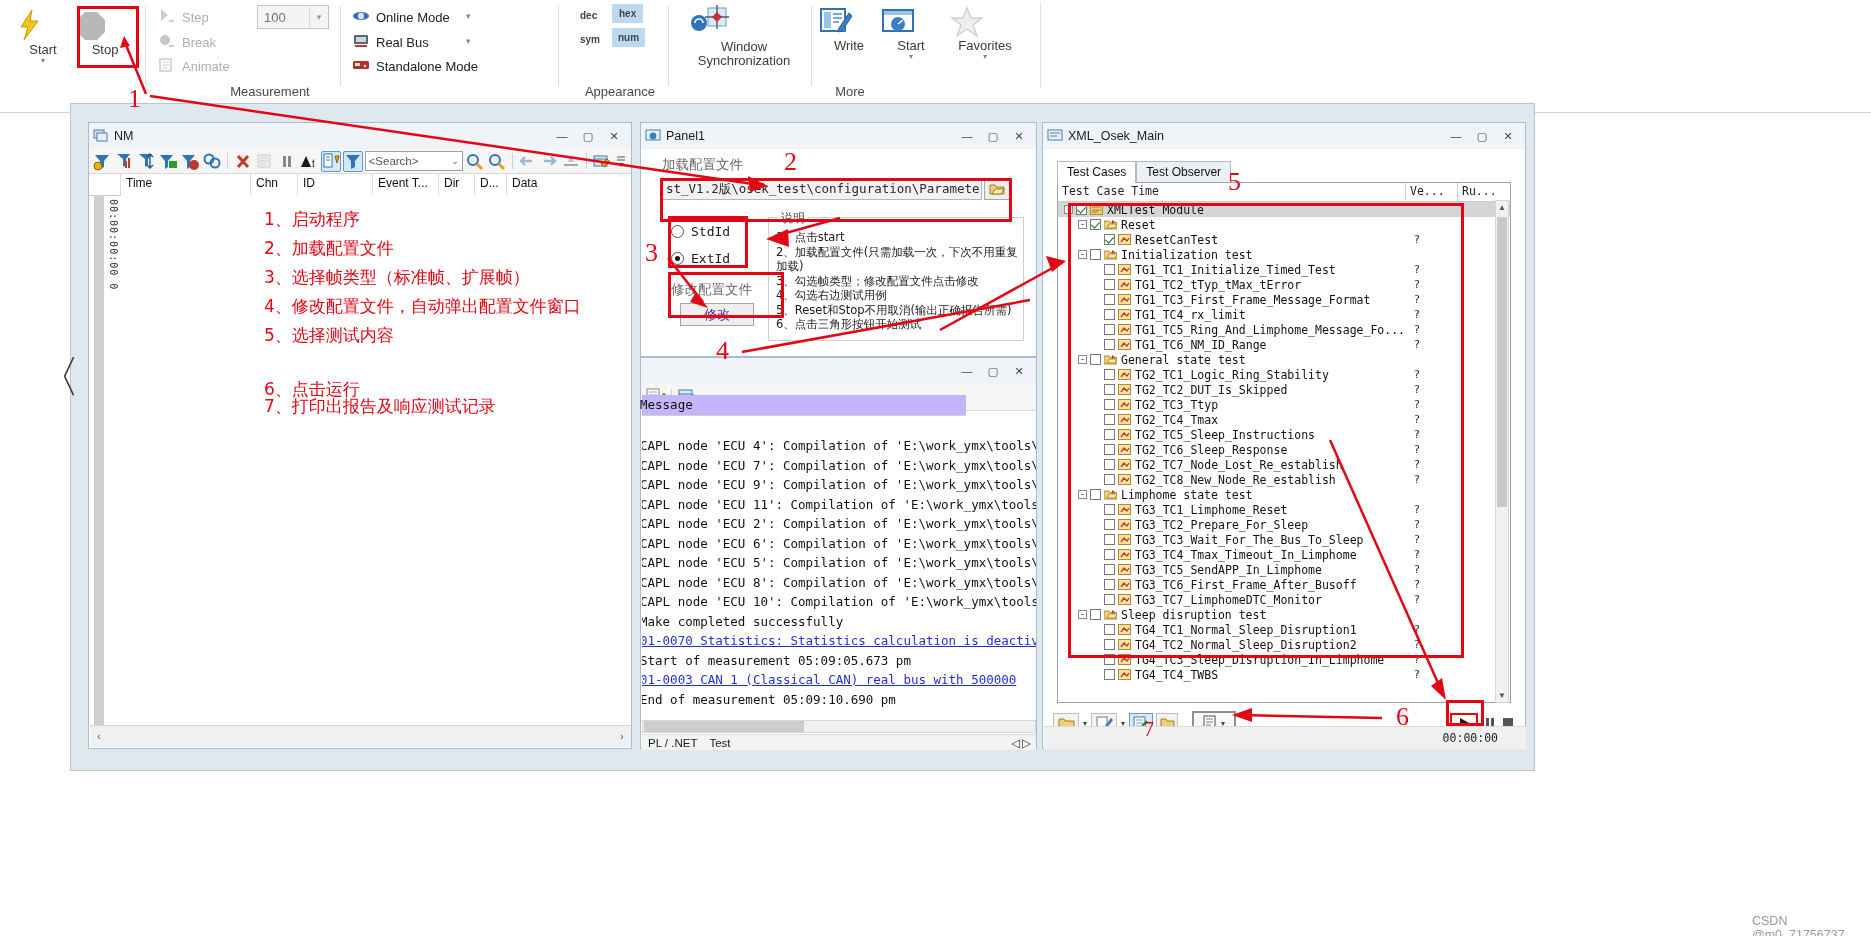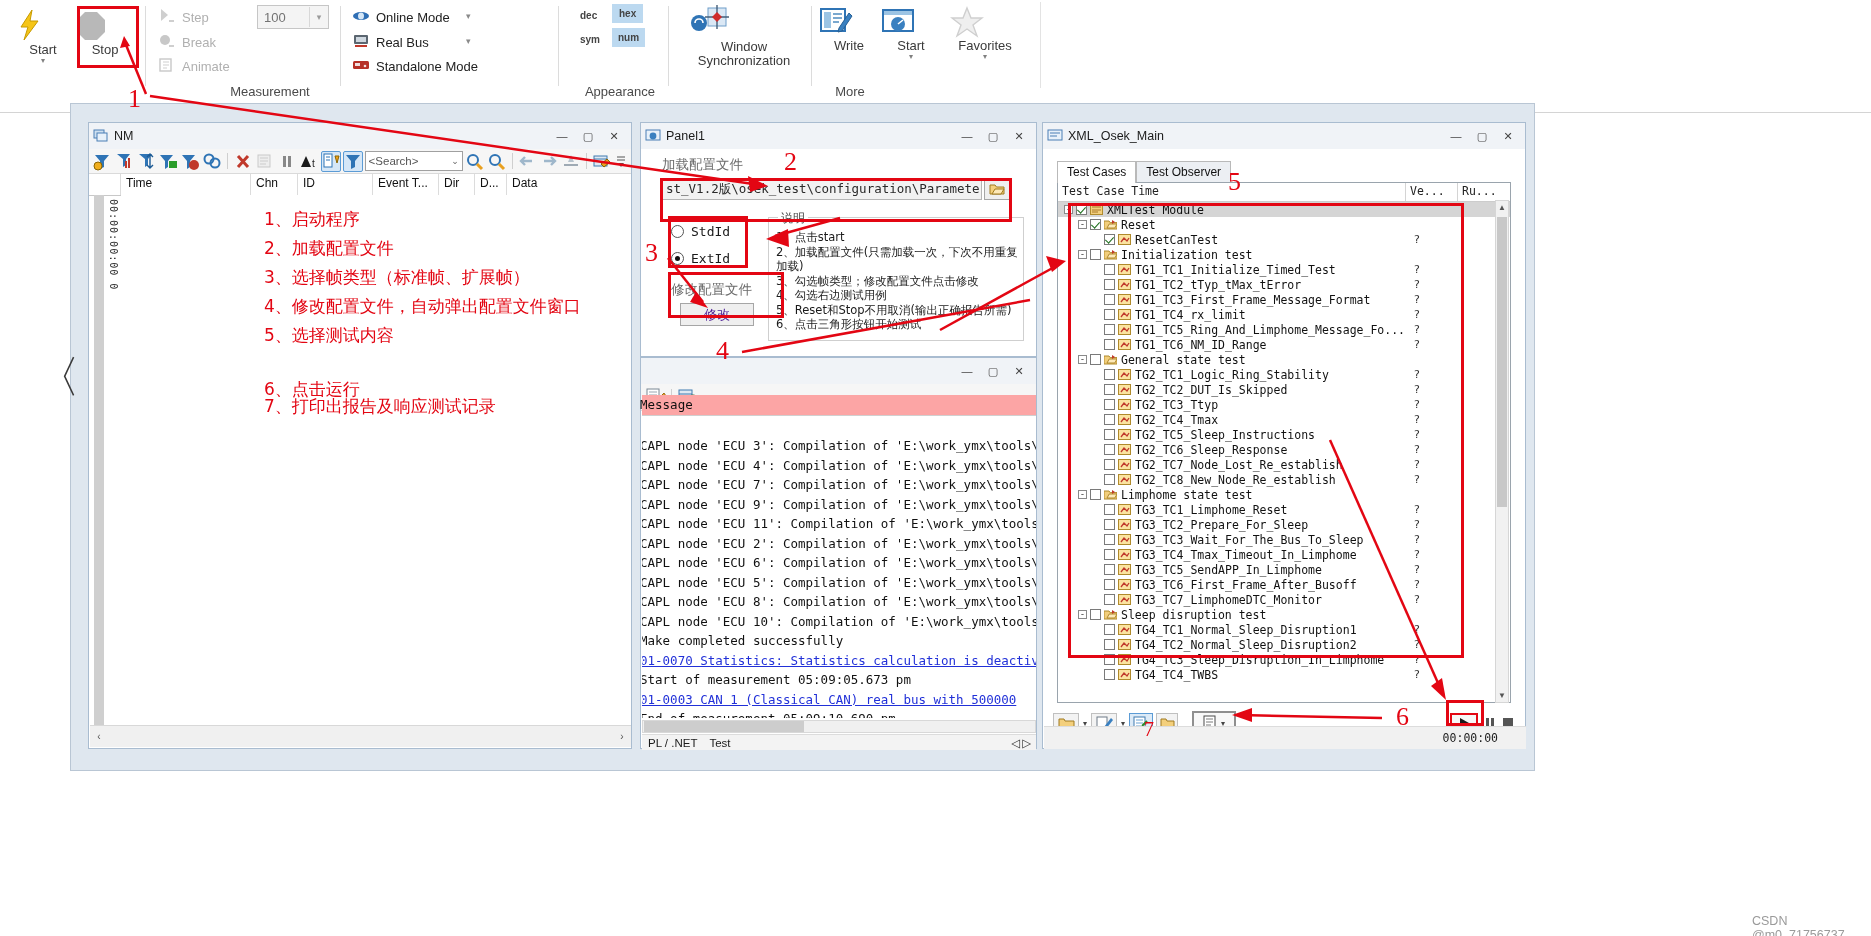--- a/index.html
+++ b/index.html
@@ -520,27 +520,26 @@
     <span class="tbsep"></span>
     <span class="tbico" style="width:22px;height:21px;">
       <svg width="22" height="20" viewBox="0 0 22 20">
           <rect x="2" y="3" width="13" height="13" fill="#dfe9f3" stroke="#3f7bb0"></rect>
           <path d="M2 7h13" stroke="#3f7bb0"></path>
           <circle cx="16" cy="13" r="5" fill="#4a9c4a" stroke="#2e6b2e"></circle>
         </svg>
     </span>
   </div>
 
-  <div class="abs" style="left:1px;top:37px;width:394px;height:20px;border-bottom:1px solid #d0d0d0;background:#fca5a5;">
+  <div class="abs" style="left:1px;top:37px;width:324px;height:20px;border-bottom:1px solid #d0d0d0;background:#c4b5fd;">
     <span style="position:absolute;left:-2px;top:2px;font-family:'DejaVu Sans Mono',monospace;font-size:12.5px;color:#111;">Message</span>
   </div>
 
   <div class="abs" style="left:1px;top:76px;width:394px;height:284px;overflow:hidden;background:#fff;">
     <div class="wr-list" id="wr-lines" style="left:-2px;top:2px;">
-        <div>CAPL node 'ECU 3': Compilation of 'E:\work_ymx\tools\</div>
         <div>CAPL node 'ECU 4': Compilation of 'E:\work_ymx\tools\</div>
         <div>CAPL node 'ECU 7': Compilation of 'E:\work_ymx\tools\</div>
         <div>CAPL node 'ECU 9': Compilation of 'E:\work_ymx\tools\</div>
         <div>CAPL node 'ECU 11': Compilation of 'E:\work_ymx\tools</div>
         <div>CAPL node 'ECU 2': Compilation of 'E:\work_ymx\tools\</div>
         <div>CAPL node 'ECU 6': Compilation of 'E:\work_ymx\tools\</div>
         <div>CAPL node 'ECU 5': Compilation of 'E:\work_ymx\tools\</div>
         <div>CAPL node 'ECU 8': Compilation of 'E:\work_ymx\tools\</div>
         <div>CAPL node 'ECU 10': Compilation of 'E:\work_ymx\tools</div>
         <div>Make completed successfully</div>

